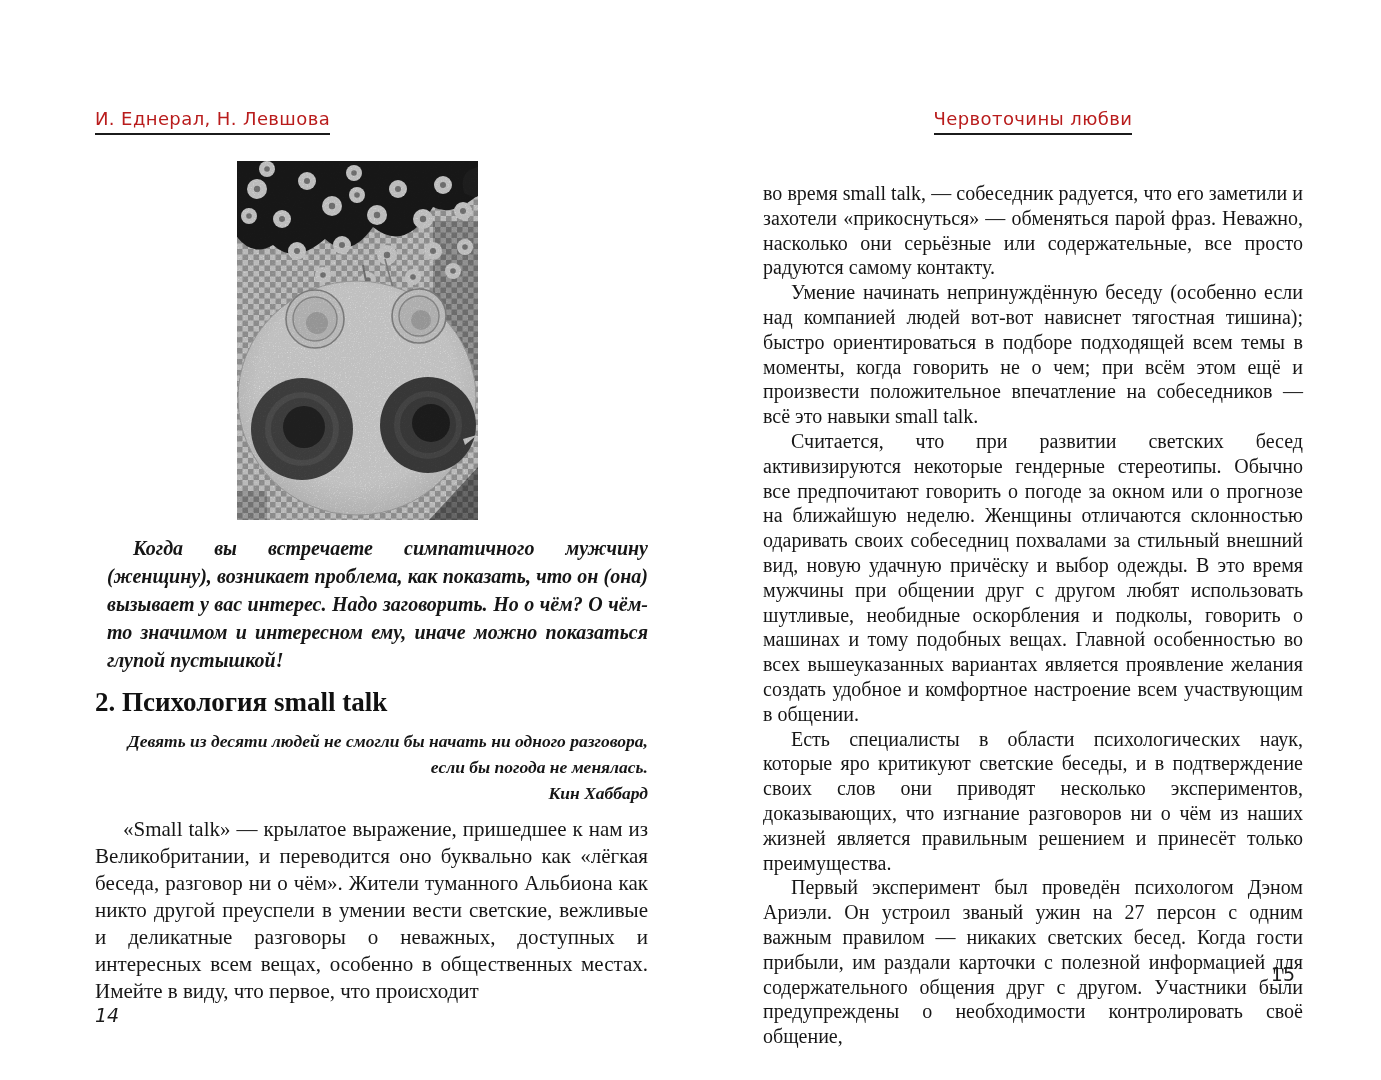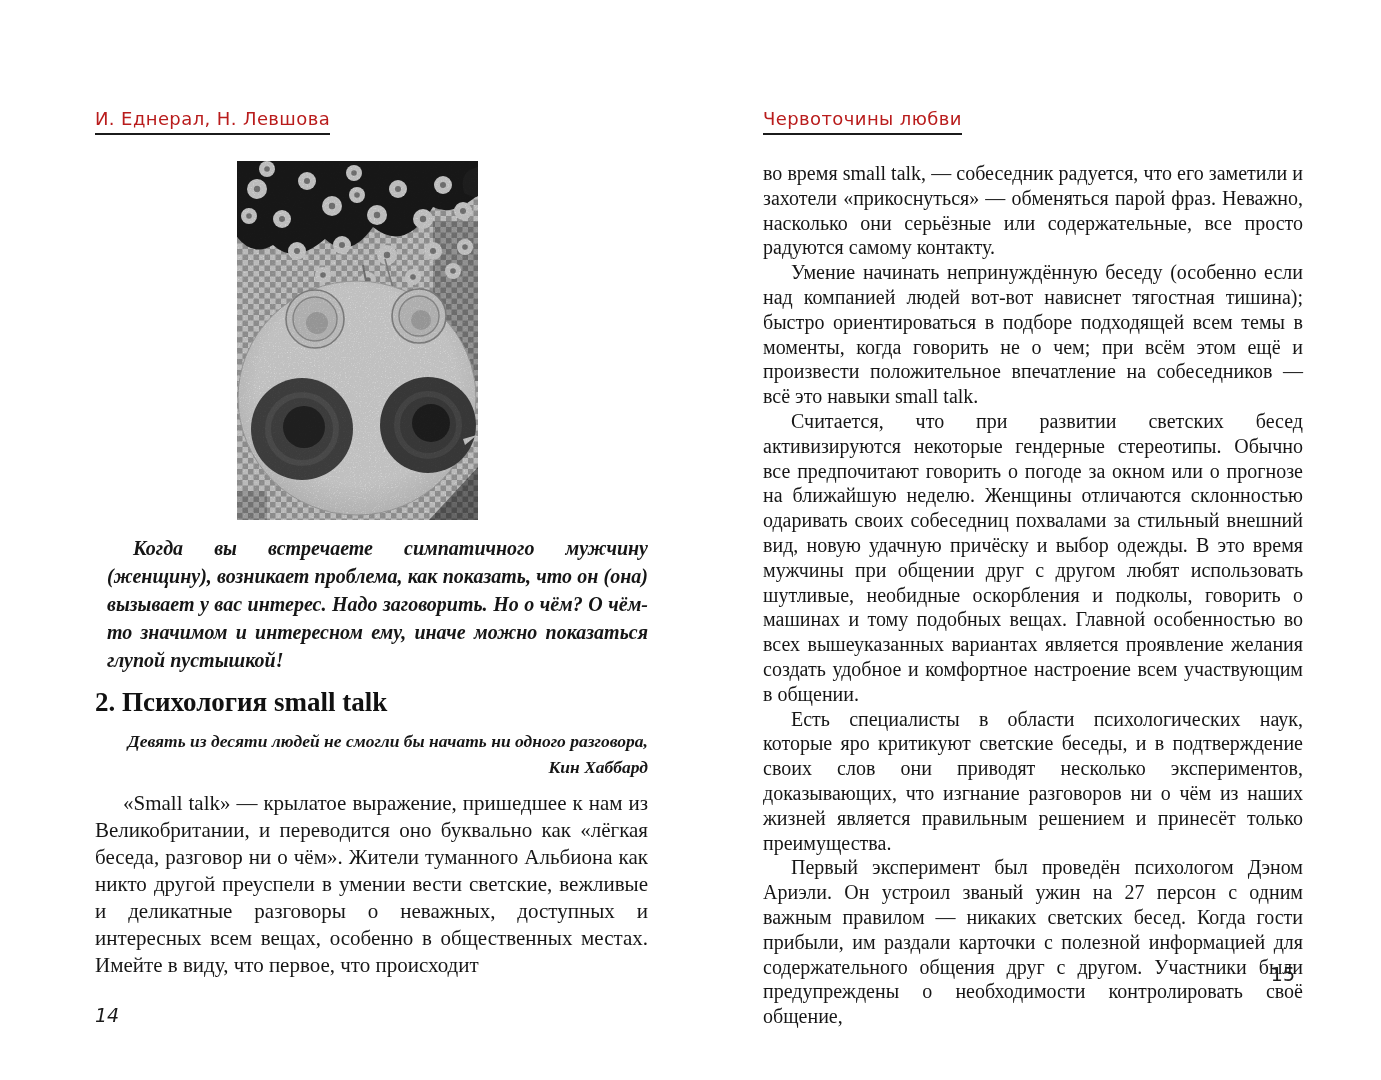--- a/index.html
+++ b/index.html
@@ -12,21 +12,21 @@
   .page-left{left:95px;width:553px;}
   .page-right{left:763px;width:540px;}
 
   .running-header{display:block;}
   .running-header .hdr{
     display:inline-block;
     font-family:"DejaVu Sans", sans-serif;
     font-size:18px;line-height:22px;letter-spacing:0.4px;color:#b91c1c;
     border-bottom:2px solid #1b1b1b;padding-bottom:3px;
   }
-  .page-right .running-header{text-align:left;}
+  .page-right .running-header{text-align:center;}
 
   figure.photo{margin:26px 0 0 142px;width:241px;height:359px;padding:0;}
   figure.photo svg{display:block;}
 
   .caption{
     margin:14px 0 0 12px;
     font-size:20px;font-weight:bold;font-style:italic;
     line-height:28px;text-align:justify;text-indent:26px;font-family:Liberation Serif, serif;
   }
   h2.section-heading{
@@ -35,21 +35,21 @@
   .epigraph{
     margin:10px 0 0 0;text-align:right;
     font-size:17.5px;font-weight:bold;font-style:italic;line-height:26px;
   }
   .left-body{margin-top:10px;}
   .body-text{
     margin:0;font-size:21px;line-height:27px;text-align:justify;
   }
   .page-right .body-text{font-size:20px;line-height:24.8px;}
   .indent{text-indent:28px;}
-  .right-body{margin-top:26px;}
+  .right-body{margin-top:46px;}
 
   .pageno{
     position:absolute;font-family:"DejaVu Sans", sans-serif;
     font-size:19px;color:#1b1b1b;
   }
   .pageno-left{left:95px;top:1004px;font-style:italic;}
   .pageno-right{right:86px;top:957px;margin-top:6px;}
 </style>
 </head>
 <body>
@@ -170,20 +170,21 @@
       <rect x="0" y="0" width="241" height="359" filter="url(#grain)" opacity="0.22"></rect>
     </svg>
   </figure>
 
   <p class="caption">Когда вы встречаете симпатичного мужчину (женщину), возникает проблема, как показать, что он (она) вызывает у вас интерес. Надо заговорить. Но о чём? О чём-то значимом и интересном ему, иначе можно показаться глупой пустышкой!</p>
 
   <h2 class="section-heading">2. Психология small talk</h2>
 
   <div class="epigraph">
     <div>Девять из десяти людей не смогли бы начать ни одного разговора,</div>
+    <div>если бы погода не менялась.</div>
     <div class="epigraph-author">Кин Хаббард</div>
   </div>
 
   <div class="left-body">
     <p class="body-text indent">«Small talk» — крылатое выражение, пришедшее к нам из Великобритании, и переводится оно буквально как «лёгкая беседа, разговор ни о чём». Жители туманного Альбиона как никто другой преуспели в умении вести светские, вежливые и деликатные разговоры о неважных, доступных и интересных всем вещах, особенно в общественных местах. Имейте в виду, что первое, что происходит</p>
   </div>
 </section>
 
 <section class="page page-right">
   <div class="running-header">

